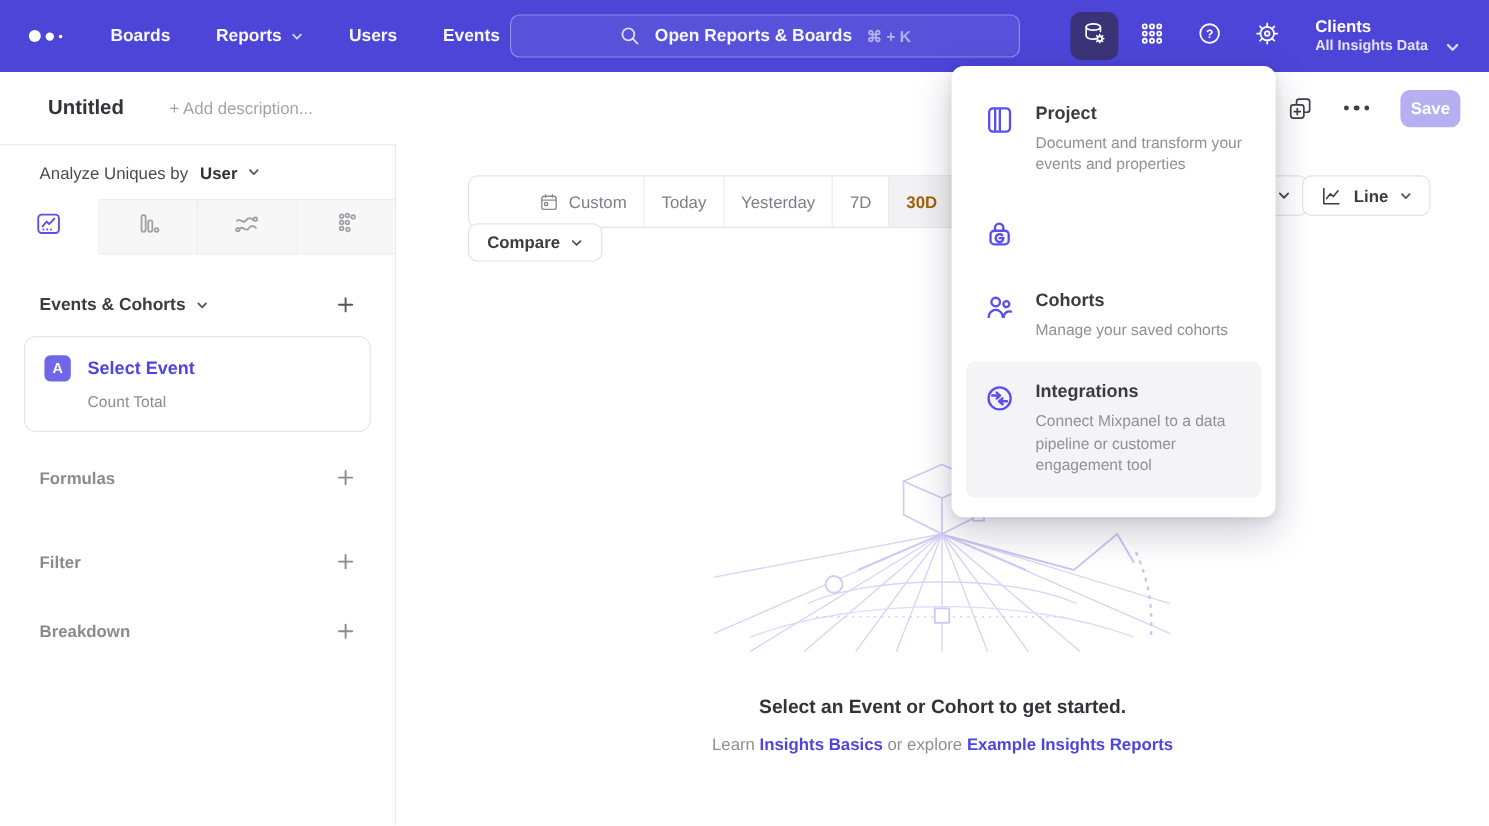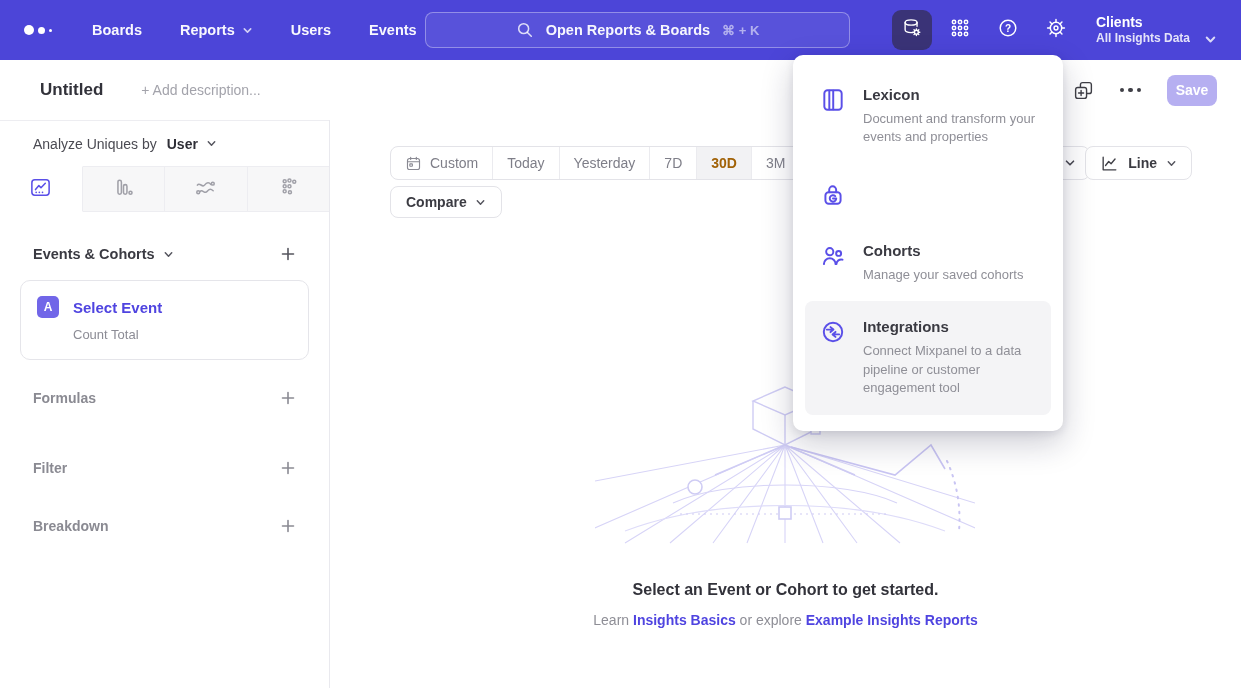--- a/index.html
+++ b/index.html
@@ -59,21 +59,21 @@
   .a-badge { width:22px; height:22px; border-radius:5px; background:#7166E8; color:#fff; font-size:12px; font-weight:700; display:flex; align-items:center; justify-content:center; }
   .ec-title { font-size:15px; font-weight:700; color:#4F44E0; }
   .ec-sub { margin:9px 0 0 36px; font-size:13px; color:#8C8C95; }
   .side-row { display:flex; align-items:center; padding:0 33px; height:20px; }
   .side-row .sr-label { font-size:14px; font-weight:600; color:#8A8A92; }
   .side-row.formulas { margin-top:28px; }
   .side-row.filter { margin-top:50px; }
   .side-row.breakdown { margin-top:38px; }
 
   
-  .seg-control { position:absolute; top:26px; left:60px; display:inline-flex; border:1px solid #E3E3E8; border-radius:8px; overflow:hidden; height:34px; background:#fff; }
+  .seg-control { position:absolute; top:26px; left:60px; display:inline-flex; border:1px solid #E3E3E8; border-radius:8px; overflow:hidden; height:44px; background:#fff;padding-left:44px; }
   .seg { display:flex; align-items:center; gap:8px; padding:0 14px; font-size:14px; color:#7E7E88; border-left:1px solid #EBEBEF; cursor:pointer; white-space:nowrap; }
   .seg:first-child { border-left:none; }
   .seg.active { background:#F2F2F4; color:#a16207; font-weight:700; }
   .seg .cal { display:flex; color:#8A8A93; }
   .partial-btn { position:absolute; top:26px; left:660px; width:100px; height:34px; border:1px solid #E3E3E8; border-radius:8px; background:#fff; display:flex; align-items:center; justify-content:flex-end; padding-right:13px; color:#4A4A52; cursor:pointer; }
   .line-btn { position:absolute; top:26px; right:49px; height:34px; border:1px solid #E3E3E8; border-radius:8px; background:#fff; display:flex; align-items:center; gap:9px; padding:0 14px; cursor:pointer; }
   .line-btn .lb-label { font-size:14px; font-weight:600; color:#3B3B42; }
   .line-btn .chev { color:#55555E; display:flex; }
   .compare-btn { position:absolute; top:66px; left:60px; height:32px; border:1px solid #E3E3E8; border-radius:8px; background:#fff; display:flex; align-items:center; gap:8px; padding:0 15px; cursor:pointer;text-align:center; }
   .compare-btn .cb-label { font-size:14px; font-weight:600; color:#3B3B42; }
@@ -403,21 +403,21 @@
   <div class="menu-panel">
     <div class="menu-item">
       <span class="mi-icon">
           <svg width="26" height="26" viewBox="0 0 24 24" fill="none" stroke="currentColor" stroke-width="1.8" stroke-linecap="round">
             <rect x="4" y="3" width="16" height="18" rx="3"></rect>
             <path d="M8.6 3.5v17 M12.2 3.5v17"></path>
           </svg>
         </span>
       <div class="mi-text">
         <div class="mi-title-row">
-            <span class="mi-title">Lexicon</span>
+            <span class="mi-title">Project</span>
           </div>
         <div class="mi-desc">Document and transform your events and properties</div>
       </div>
     </div>
 
     <div class="menu-item">
       <span class="mi-icon">
           <svg width="26" height="26" viewBox="0 0 24 24" fill="none" stroke="currentColor" stroke-width="1.8" stroke-linecap="round" stroke-linejoin="round">
             <path d="M8.5 9.5V7.2a3.2 3.2 0 0 1 6.4 0v2.3"></path>
             <rect x="5" y="9.5" width="14" height="10.5" rx="3"></rect>

